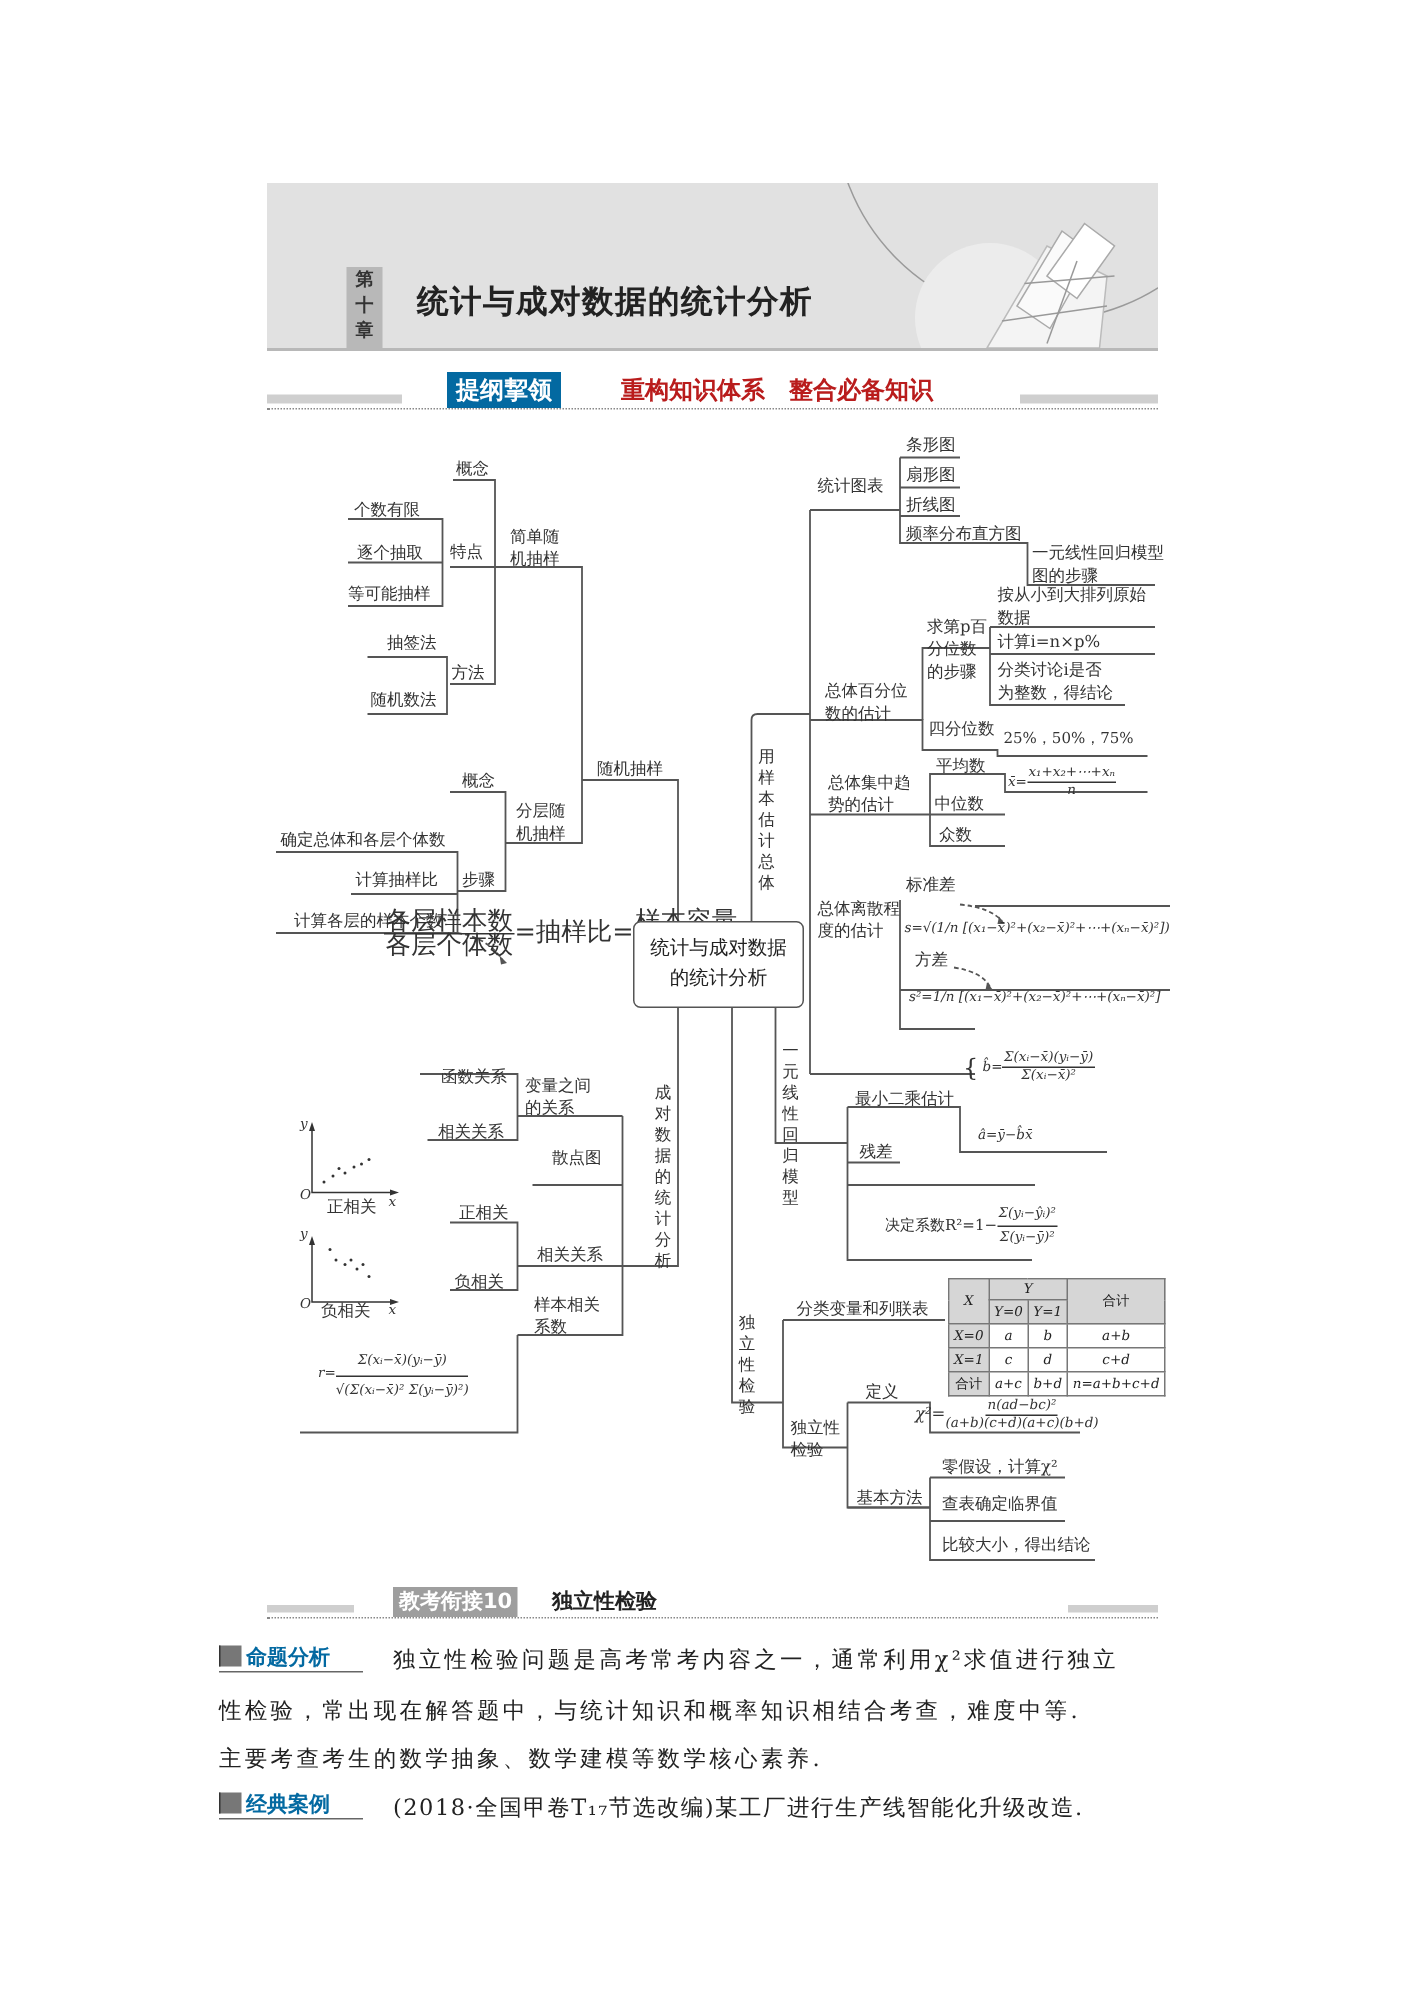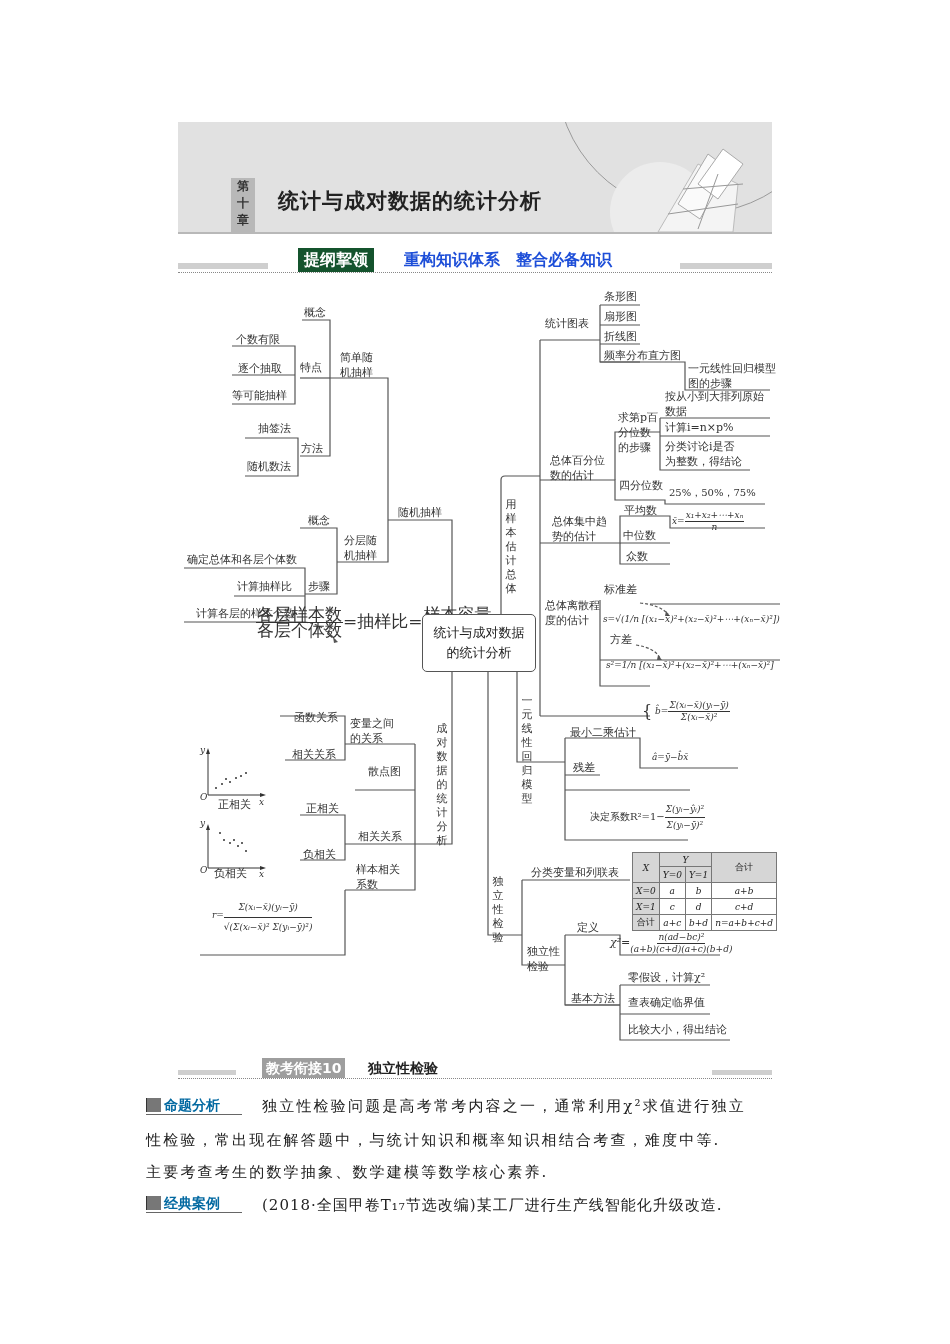--- a/index.html
+++ b/index.html
@@ -9,22 +9,22 @@
   .banner .circle1{position:absolute;left:378px;top:-190px;width:280px;height:280px;border:1px solid #9a9a9a;border-radius:50%;}
   .banner .circle2{position:absolute;left:432px;top:40px;width:100px;height:100px;border-radius:50%;background:#ececec;}
   .banner .cube{position:absolute;left:460px;top:22px;width:110px;height:88px;}
   .chapter-tag{left:231px;top:178px;width:24px;height:56px;background:#b8b8b8;color:#333;font-family:"DejaVu Sans",sans-serif;font-size:12px;line-height:17px;text-align:center;font-weight:bold;}
   .chapter-title{left:278px;top:187px;font-size:21px;font-weight:bold;color:#222;letter-spacing:1px;}
   .banner-line{left:178px;top:232px;width:594px;height:2px;background:#b8b8b8;}
   .section-bar{left:178px;top:248px;width:594px;height:26px;}
   .sec-gray-l{position:absolute;left:0;top:15px;width:90px;height:6px;background:#cfcfcf;}
   .sec-gray-r{position:absolute;right:0;top:15px;width:92px;height:6px;background:#cfcfcf;}
   .sec-dot{position:absolute;left:0;top:24px;width:594px;border-top:1px dotted #888;}
-  .sec-tag{position:absolute;left:120px;top:0;padding:0 6px;height:24px;line-height:24px;background:#14532d;color:#fff;font-family:"DejaVu Sans",sans-serif;font-weight:bold;font-size:16px;}
-  .sec-text{position:absolute;left:226px;top:0;height:24px;line-height:24px;font-family:"DejaVu Sans",sans-serif;font-weight:bold;font-size:16px;color:#1d4ed8;white-space:pre;}
+  .sec-tag{position:absolute;left:120px;top:0;padding:0 6px;height:24px;line-height:24px;background:#0369a1;color:#fff;font-family:"DejaVu Sans",sans-serif;font-weight:bold;font-size:16px;}
+  .sec-text{position:absolute;left:236px;top:0;height:24px;line-height:24px;font-family:"DejaVu Sans",sans-serif;font-weight:bold;font-size:16px;color:#b91c1c;white-space:pre;}
   .n{position:absolute;font-size:11px;line-height:15px;color:#333;white-space:nowrap;}
   .v{position:absolute;font-size:11px;line-height:14px;color:#333;width:12px;text-align:center;white-space:normal;word-break:break-all;}
   .center-box{left:422px;top:614px;width:112px;height:56px;border:1px solid #555;border-radius:5px;background:#fff;font-size:13px;line-height:20px;text-align:center;display:flex;align-items:center;justify-content:center;font-family:"DejaVu Sans",sans-serif;}
   svg.lines{position:absolute;left:0;top:0;}
   .math{position:absolute;font-size:9px;color:#333;font-style:italic;white-space:nowrap;line-height:11px;}
   table.ct{position:absolute;left:632px;top:852px;border-collapse:collapse;background:#fff;font-size:9px;}
   table.ct td{border:1px solid #777;text-align:center;padding:1px 3px;height:13px;font-style:italic;}
   table.ct td.h{background:#d6d6d6;font-style:normal;}
   table.ct td.hi{background:#d6d6d6;}
   .frac{display:inline-flex;flex-direction:column;align-items:center;vertical-align:middle;}

